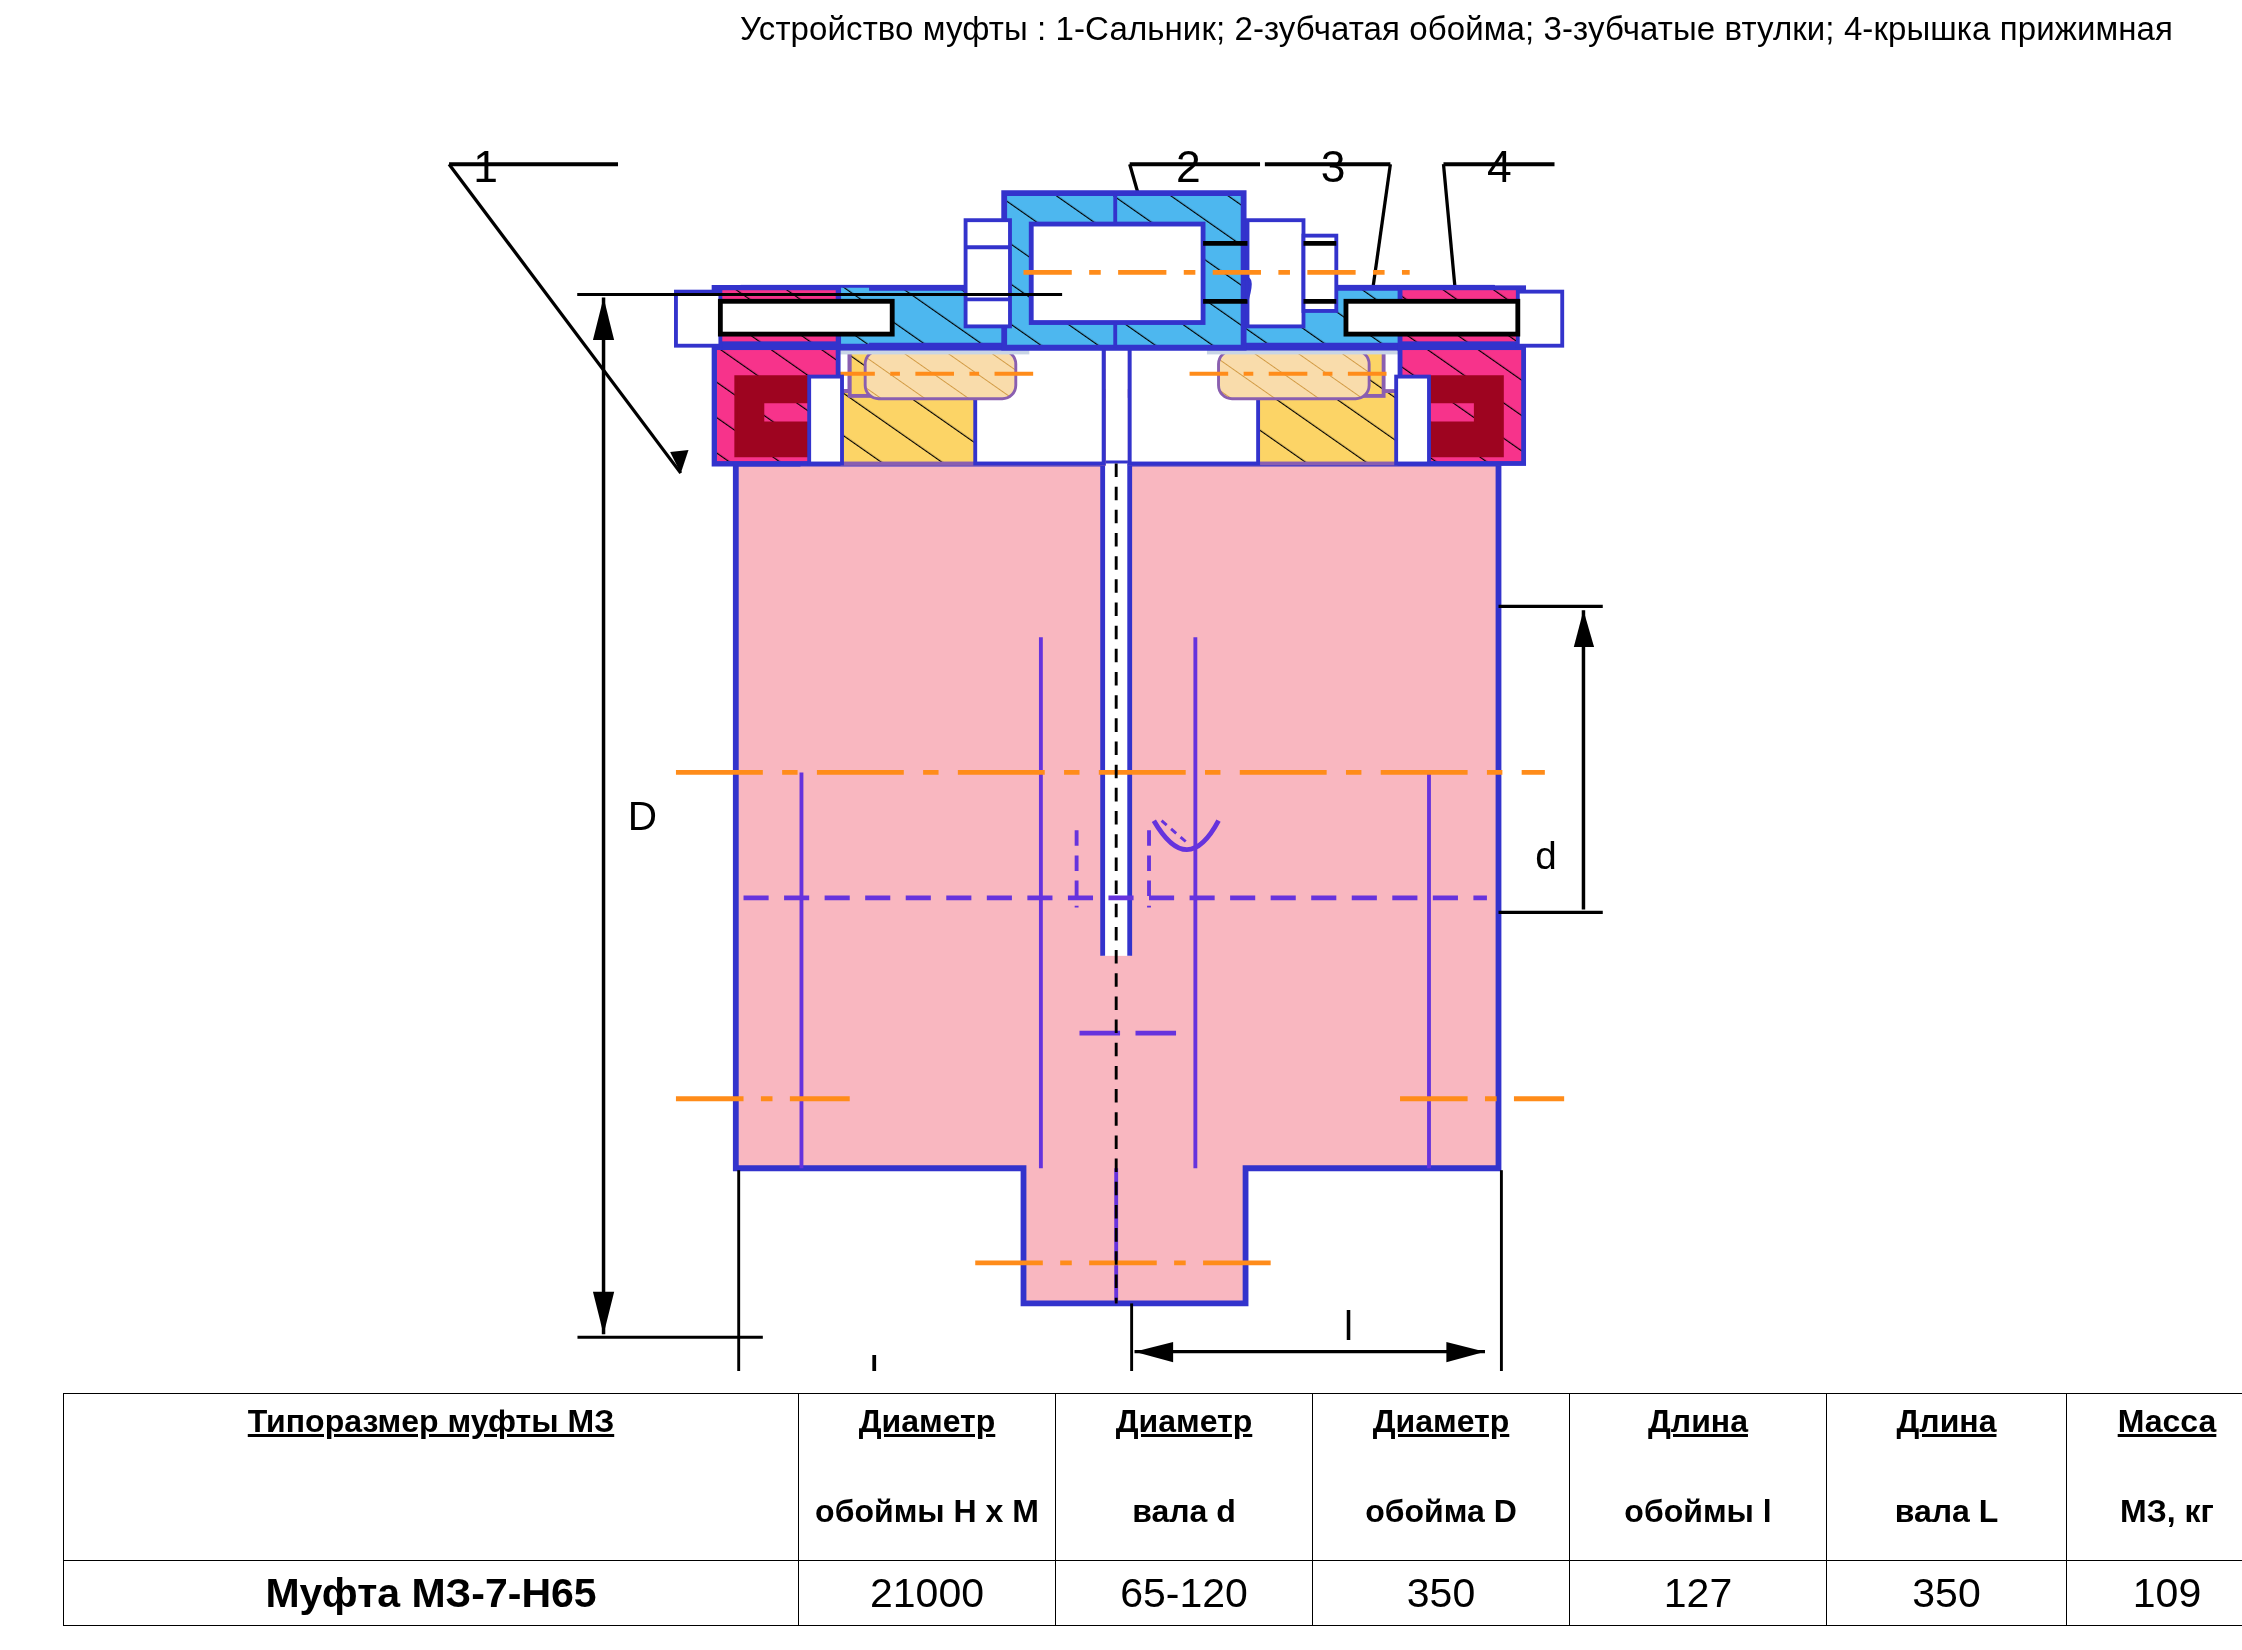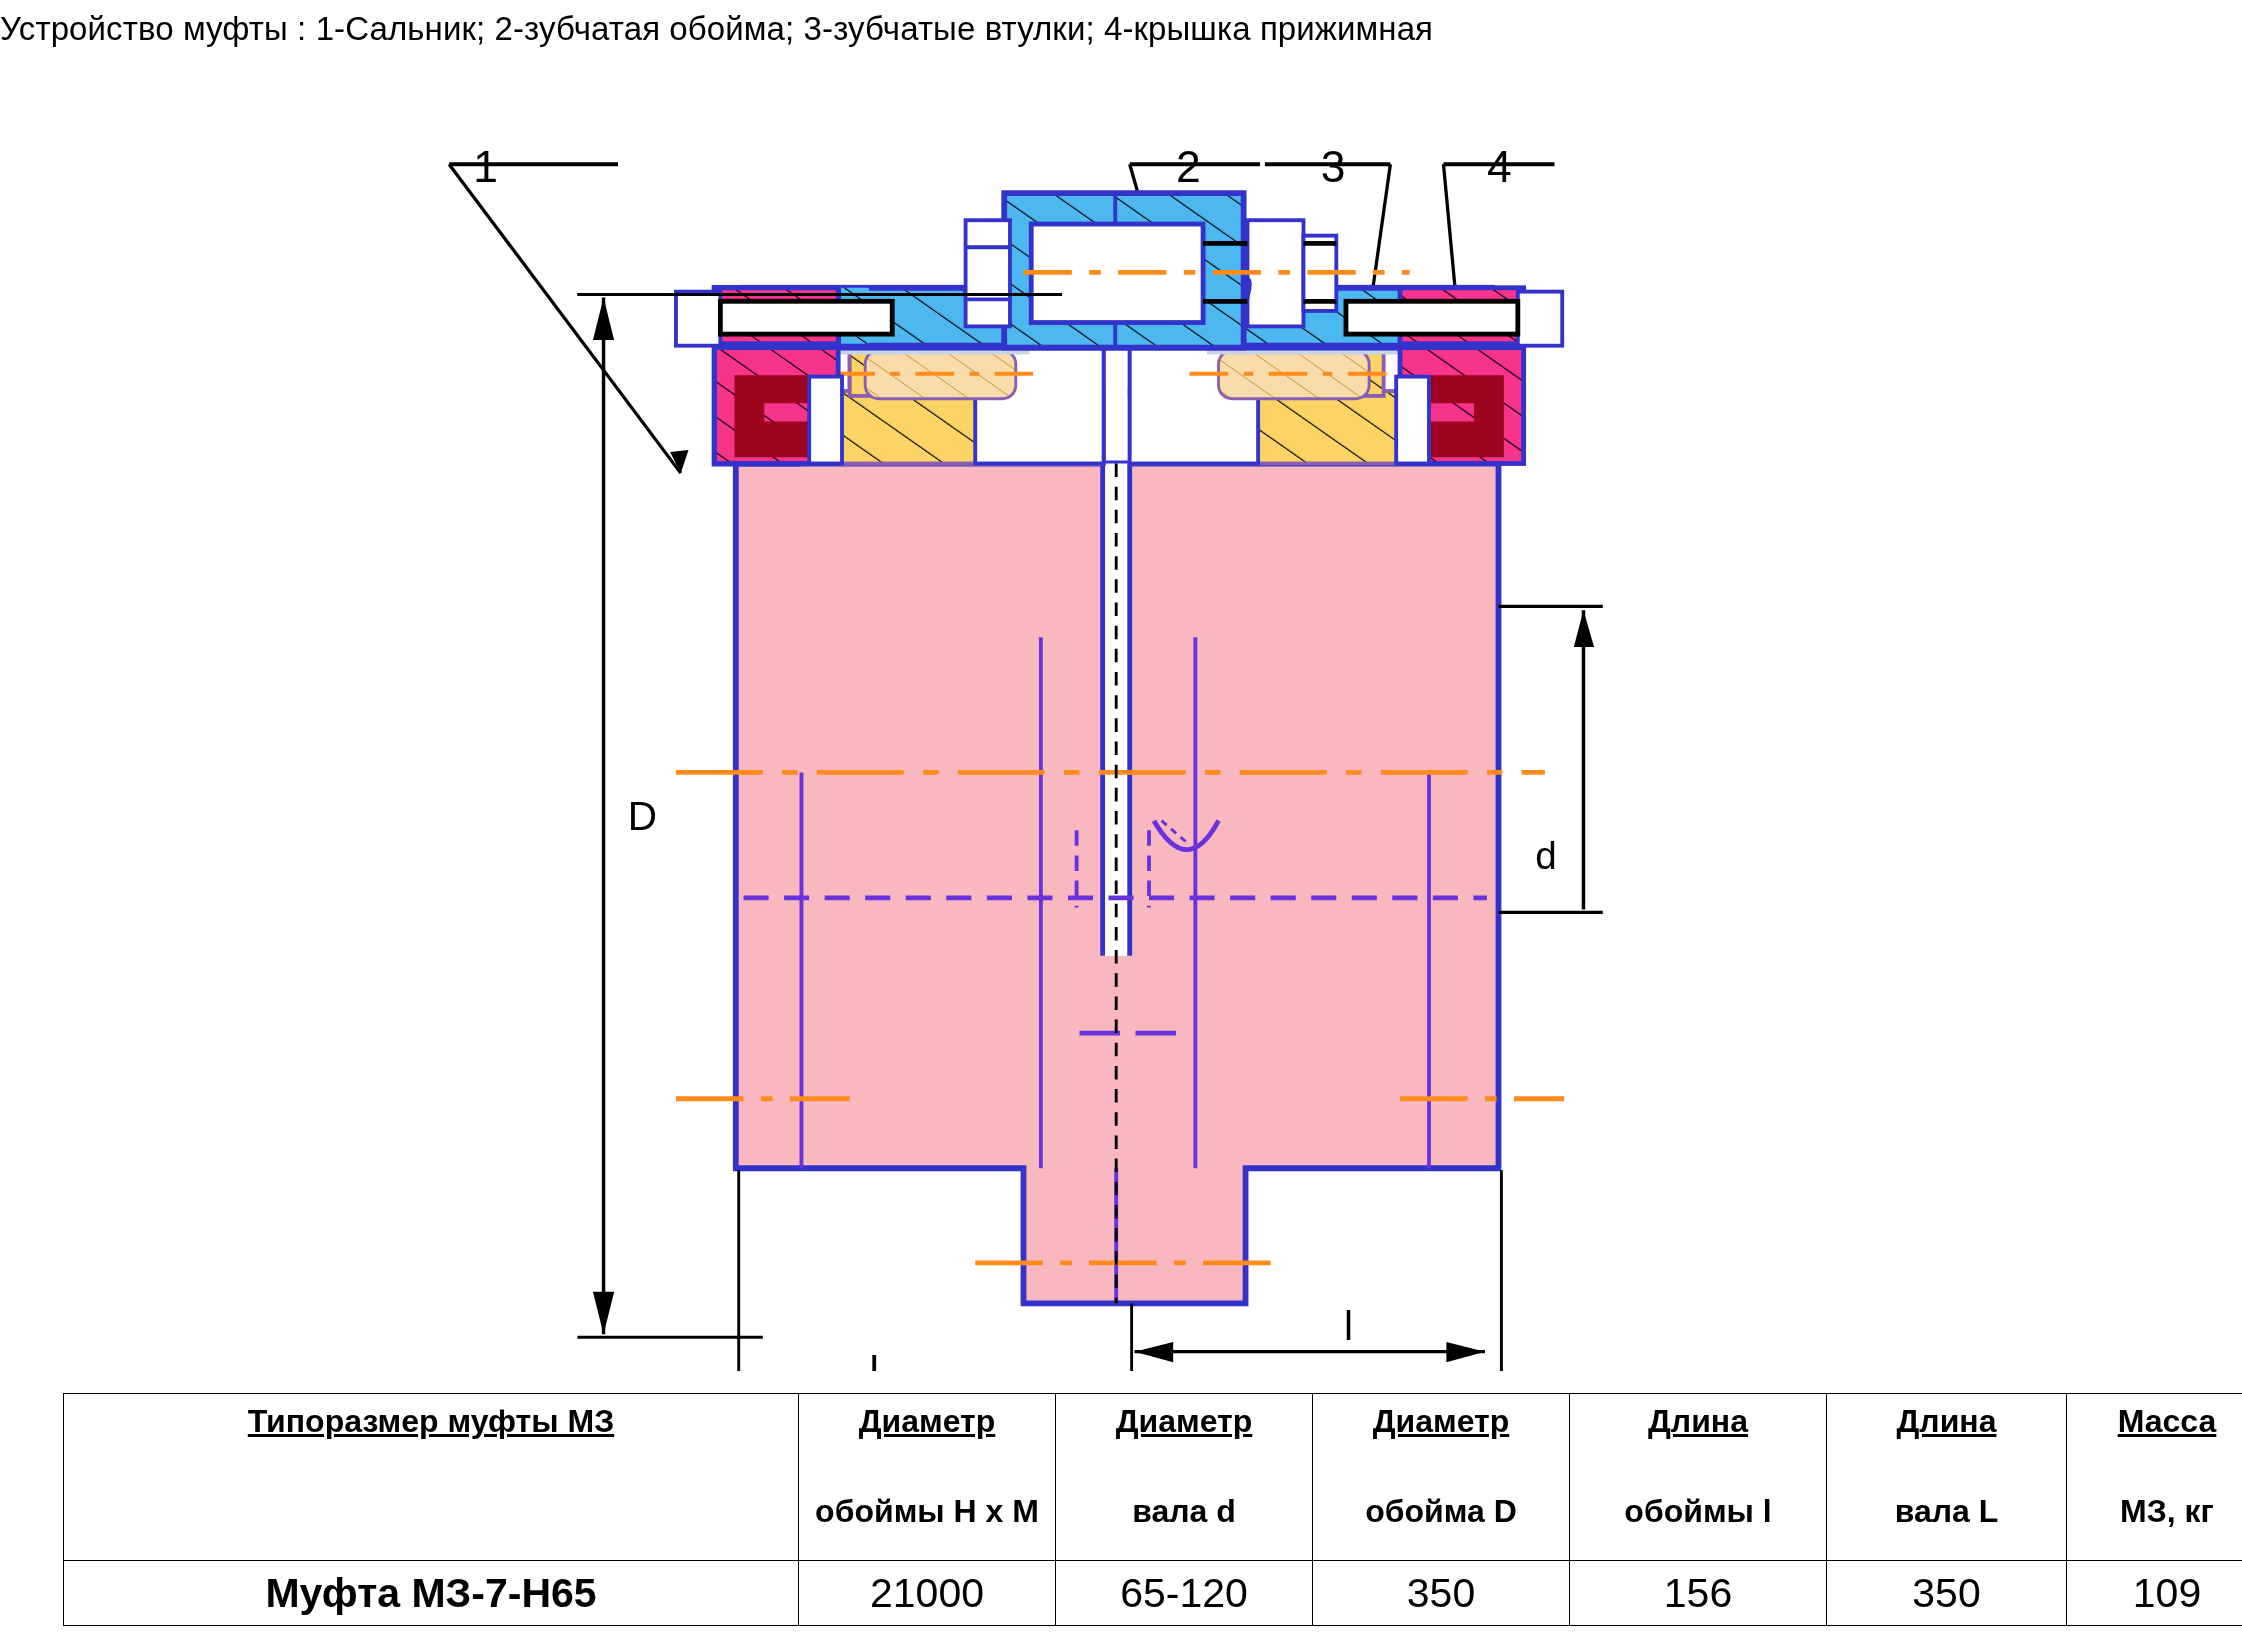--- a/index.html
+++ b/index.html
@@ -1,19 +1,19 @@
 <!DOCTYPE html>
 <html><head>
 <meta charset="utf-8">
 <style>
   html,body{margin:0;padding:0;background:#fff;}
   body{width:2243px;height:1650px;position:relative;font-family:"Liberation Sans",sans-serif;color:#000;}
 
   #title{
-    position:absolute;left:0;top:9.7px;width:2173px;text-align:left;
+    position:absolute;left:0;top:9.7px;width:2173px;text-align:right;
     font-size:33px;letter-spacing:0.1px;color:#000;
   }
 
   #drawing{position:absolute;left:0;top:58px;width:2243px;height:1313px;}
   #drawing svg{display:block;}
 
   
   #spec-table{
     position:absolute;left:63px;top:1393px;width:2168px;
     border-collapse:collapse;
@@ -293,21 +293,21 @@
       <td>
         <span class="cellpad">21000</span>
       </td>
       <td>
         <span class="cellpad">65-120</span>
       </td>
       <td>
         <span class="cellpad">350</span>
       </td>
       <td>
-        <span class="cellpad">156</span>
+        <span class="cellpad">127</span>
       </td>
       <td>
         <span class="cellpad">350</span>
       </td>
       <td>
         <span class="cellpad">109</span>
       </td>
     </tr>
   </tbody>
 </table>

